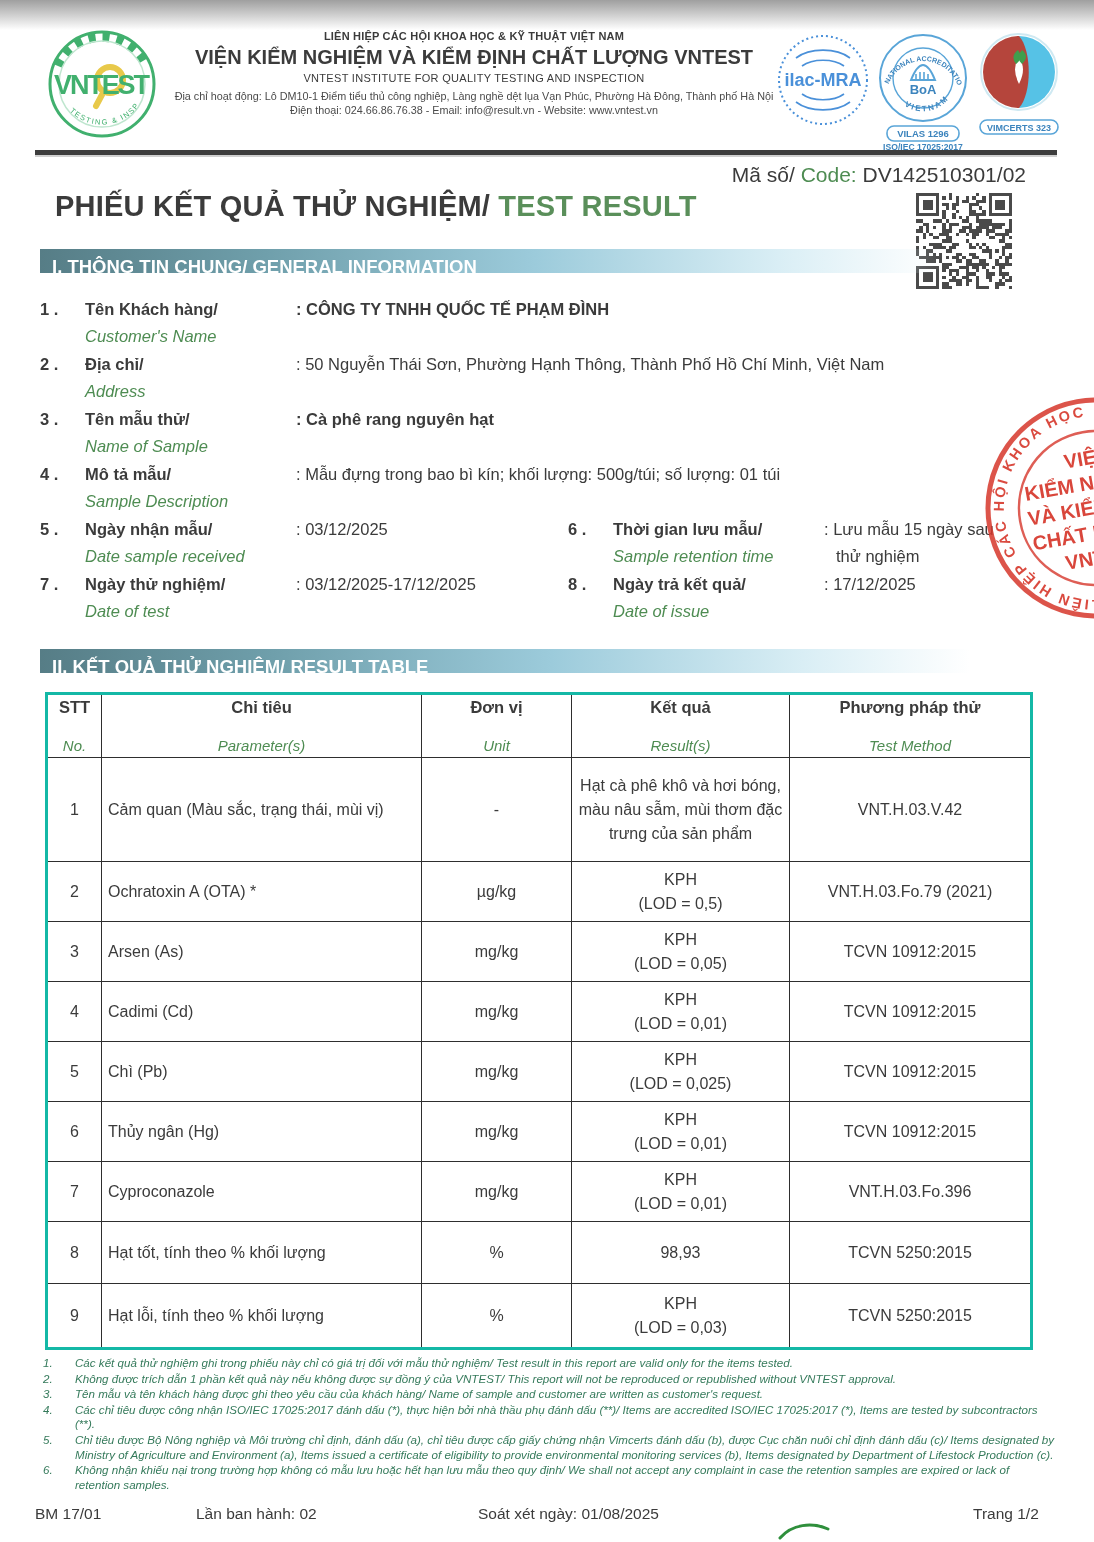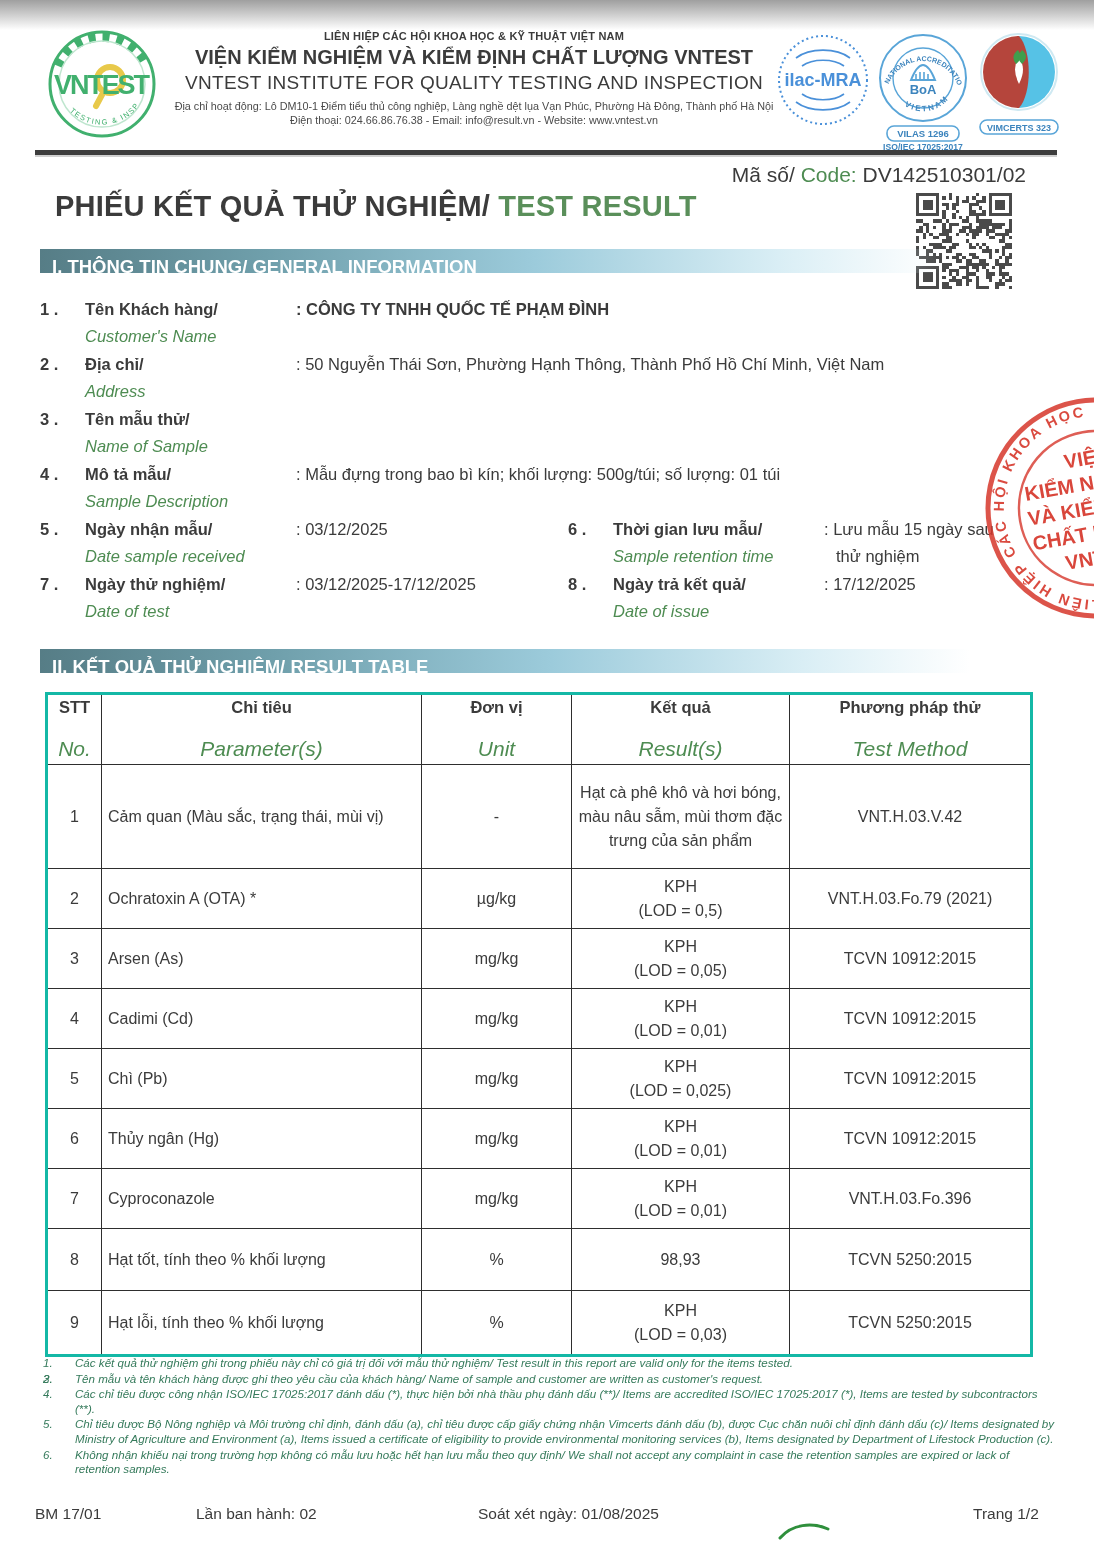--- a/index.html
+++ b/index.html
@@ -5,21 +5,21 @@
   html,body{margin:0;padding:0;background:#e8e8e8;}
   .page{position:relative;width:1094px;height:1542px;background:#ffffff;overflow:hidden;
         font-family:"Liberation Sans",sans-serif;color:#3b3b3b;}
   .top-shade{position:absolute;top:0;left:0;right:0;height:30px;
         background:linear-gradient(#9f9f9f,rgba(255,255,255,0));}
   
   .header{position:absolute;top:22px;left:32px;width:1030px;display:flex;align-items:flex-start;}
   .header-center{flex:1;text-align:center;padding-top:8px;}
   .org1{font-size:11px;font-weight:bold;letter-spacing:.2px;}
   .org2{font-size:20px;font-weight:bold;margin-top:4px;}
-  .org3{font-size:19px;margin-top:3px;letter-spacing:.3px;}
+  .org3{font-size:11px;margin-top:3px;letter-spacing:.3px;}
   .addr{font-size:10.8px;margin-top:6px;color:#4a4a4a;}
   .contact{font-size:10.8px;margin-top:2px;color:#4a4a4a;}
   .header-logos{display:flex;gap:4px;align-items:flex-start;padding-top:6px;}
   .rule{position:absolute;top:150px;left:35px;width:1022px;height:5px;background:#3d3d3d;
         box-shadow:0 2px 0 rgba(120,120,120,.35);}
   
   .code-line{position:absolute;top:163px;right:68px;font-size:21px;font-weight:500;}
   .code-en{color:#4e8c52;}
   .doc-title{position:absolute;top:190px;left:55px;font-size:29px;font-weight:bold;letter-spacing:.2px;}
   .doc-title .en{color:#5a8f5a;}
@@ -42,21 +42,21 @@
   .gi-value.bold{font-weight:bold;}
   
   .result-table{position:absolute;top:692px;left:45px;border-collapse:collapse;width:985px;
                 font-size:16px;table-layout:fixed;}
   .result-table col.c1{width:55px;}  .result-table col.c2{width:320px;}
   .result-table col.c3{width:150px;} .result-table col.c4{width:218px;}
   .result-table col.c5{width:242px;}
   .result-table td,.result-table th{border:1.6px solid #2e2e2e;padding:3px 6px;vertical-align:middle;}
   .result-table{border:3px solid #14b8a6;}
   .th-vi{font-weight:bold;font-size:16.5px;}
-  .th-en{font-style:italic;color:#4e8c52;font-size:21px;font-weight:normal;margin-top:20px;}
+  .th-en{font-style:italic;color:#4e8c52;font-size:15px;font-weight:normal;margin-top:20px;}
   .td-c{text-align:center;}
   .td-param{text-align:left;padding-left:10px;}
   .res-l{line-height:24px;text-align:center;}
   
   .fns{position:absolute;top:1356px;left:35px;width:1020px;font-size:11.6px;font-style:italic;
        color:#357a5b;line-height:14.6px;}
   .fn{position:relative;padding-left:40px;margin-bottom:1px;}
   .fn-num{position:absolute;left:8px;}
   
   .footer{position:absolute;top:1505px;left:0;width:1094px;font-size:15.5px;color:#3b3b3b;}
@@ -456,20 +456,21 @@
     <div class="gi-row">
       <div class="gi-label"><span class="gi-num">1 .</span><span class="gi-vi">Tên Khách hàng/</span><div class="gi-en">Customer's Name</div></div>
       <div class="gi-value bold">: CÔNG TY TNHH QUỐC TẾ PHẠM ĐÌNH</div>
     </div>
     <div class="gi-row">
       <div class="gi-label"><span class="gi-num">2 .</span><span class="gi-vi">Địa chỉ/</span><div class="gi-en">Address</div></div>
       <div class="gi-value">: 50 Nguyễn Thái Sơn, Phường Hạnh Thông, Thành Phố Hồ Chí Minh, Việt Nam</div>
     </div>
     <div class="gi-row">
       <div class="gi-label"><span class="gi-num">3 .</span><span class="gi-vi">Tên mẫu thử/</span><div class="gi-en">Name of Sample</div></div>
+      <div class="gi-value bold">: Cà phê rang nguyên hạt</div>
     </div>
     <div class="gi-row">
       <div class="gi-label"><span class="gi-num">4 .</span><span class="gi-vi">Mô tả mẫu/</span><div class="gi-en">Sample Description</div></div>
       <div class="gi-value">: Mẫu đựng trong bao bì kín; khối lượng: 500g/túi; số lượng: 01 túi</div>
     </div>
     <div class="gi-row two">
       <div class="gi-label"><span class="gi-num">5 .</span><span class="gi-vi">Ngày nhận mẫu/</span><div class="gi-en">Date sample received</div></div>
       <div class="gi-value">: 03/12/2025</div>
       <div class="gi-label"><span class="gi-num">6 .</span><span class="gi-vi">Thời gian lưu mẫu/</span><div class="gi-en">Sample retention time</div></div>
       <div class="gi-value">: Lưu mẫu 15 ngày sau thử nghiệm</div>
@@ -601,21 +602,21 @@
             <div class="res-l">KPH</div>
             <div class="res-l">(LOD = 0,03)</div>
           </td>
       <td class="td-c">TCVN 5250:2015</td>
     </tr>
   </tbody>
     </table>
 
   <div class="fns">
     <div class="fn"><span class="fn-num">1.</span><span>Các kết quả thử nghiệm ghi trong phiếu này chỉ có giá trị đối với mẫu thử nghiệm/ Test result in this report are valid only for the items tested.</span></div>
-    <div class="fn"><span class="fn-num">2.</span></div>
+    <div class="fn"><span class="fn-num">2.</span><span>Không được trích dẫn 1 phần kết quả này nếu không được sự đồng ý của VNTEST/ This report will not be reproduced or republished without VNTEST approval.</span></div>
     <div class="fn"><span class="fn-num">3.</span><span>Tên mẫu và tên khách hàng được ghi theo yêu cầu của khách hàng/ Name of sample and customer are written as customer's request.</span></div>
     <div class="fn"><span class="fn-num">4.</span><span>Các chỉ tiêu được công nhận ISO/IEC 17025:2017 đánh dấu (*), thực hiện bởi nhà thầu phụ đánh dấu (**)/ Items are accredited ISO/IEC 17025:2017 (*), Items are tested by subcontractors (**).</span></div>
     <div class="fn"><span class="fn-num">5.</span><span>Chỉ tiêu được Bộ Nông nghiệp và Môi trường chỉ định, đánh dấu (a), chỉ tiêu được cấp giấy chứng nhận Vimcerts đánh dấu (b), được Cục chăn nuôi chỉ định đánh dấu (c)/ Items designated by Ministry of Agriculture and Environment (a), Items issued a certificate of eligibility to provide environmental monitoring services (b), Items designated by Department of Lifestock Production (c).</span></div>
     <div class="fn"><span class="fn-num">6.</span><span>Không nhận khiếu nại trong trường hợp không có mẫu lưu hoặc hết hạn lưu mẫu theo quy định/ We shall not accept any complaint in case the retention samples are expired or lack of retention samples.</span></div>
   </div>
 
   <div class="footer">
     <span class="f1">BM 17/01</span>
     <span class="f2">Lần ban hành: 02</span>
     <span class="f3">Soát xét ngày: 01/08/2025</span>

